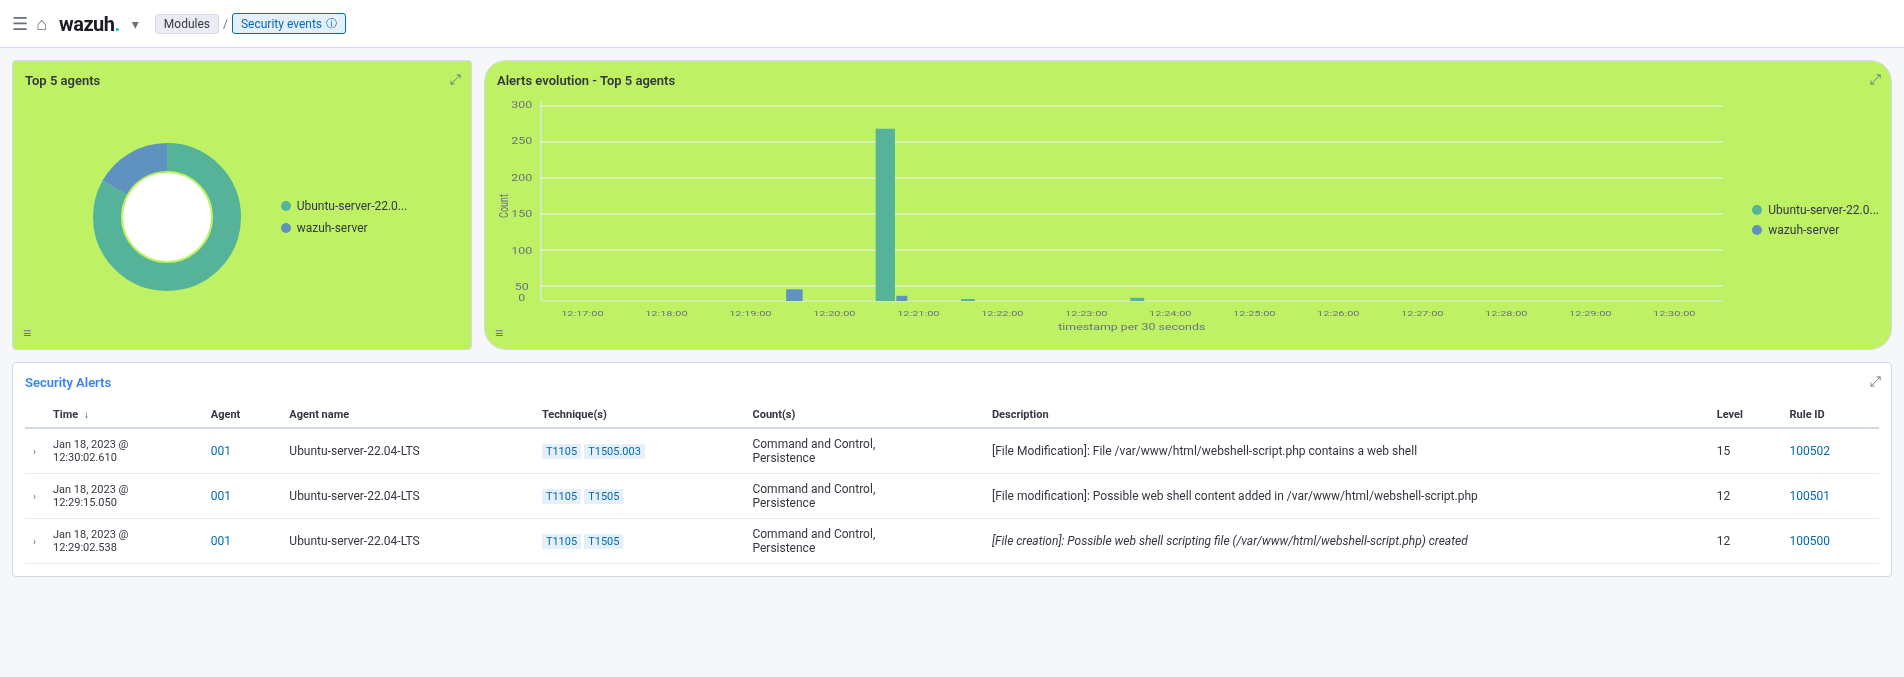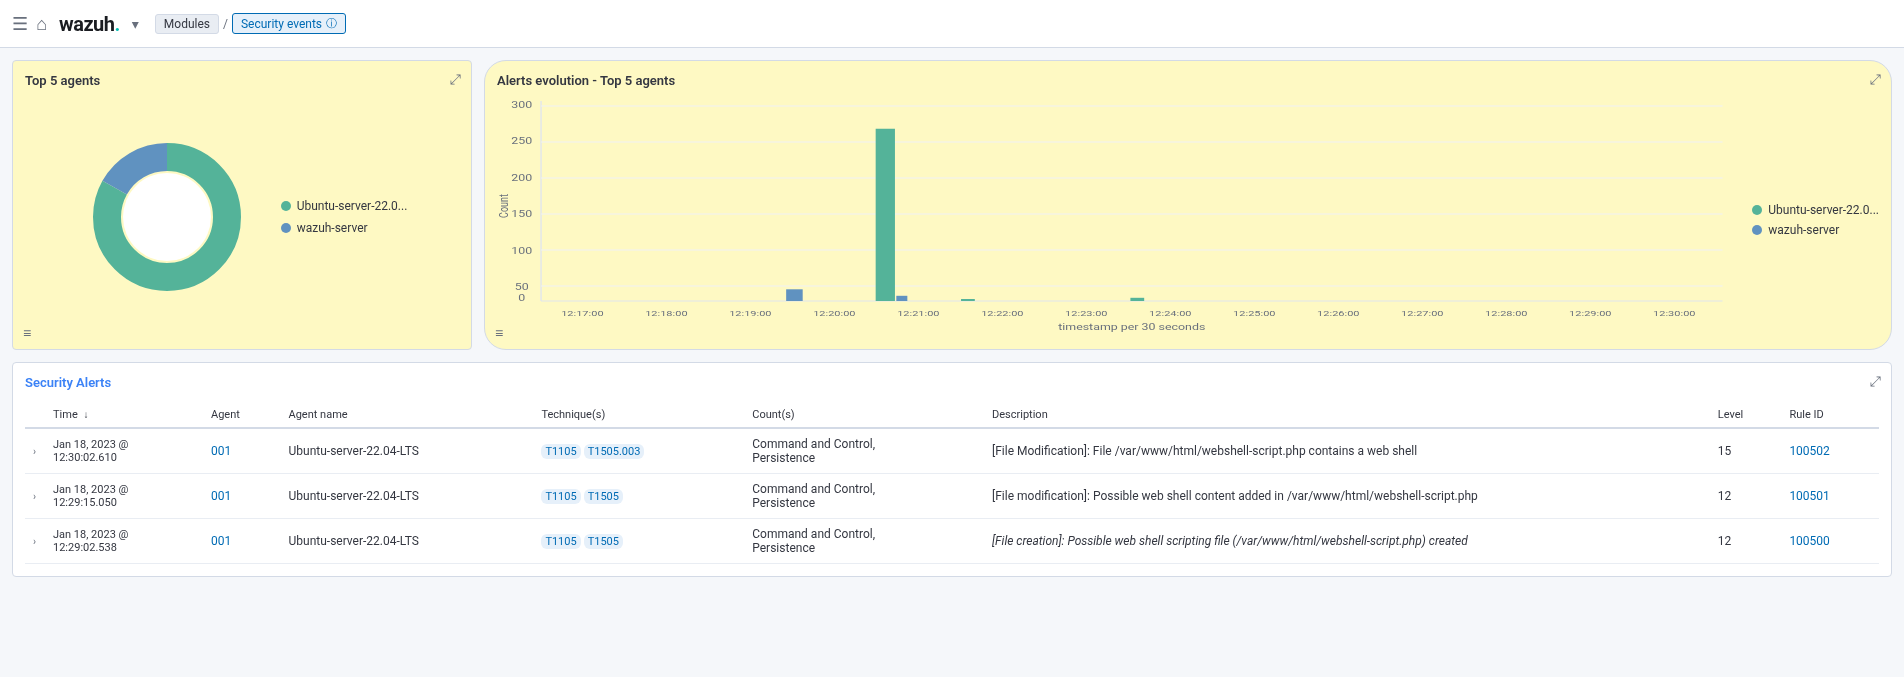--- a/index.html
+++ b/index.html
@@ -27,21 +27,21 @@
       display: flex; align-items: center; gap: 4px;
     }
     .info-icon { font-size: 11px; color: #006bb4; }
 
     
     .main-content { padding: 12px; display: flex; flex-direction: column; gap: 12px; }
 
     
     .charts-row { display: flex; gap: 12px; height: 290px; }
     .chart-panel {
-      background: #fef9c3; border: 1px solid #d3dae6; border-radius: 4px;
+      background: #bef264; border: 1px solid #d3dae6; border-radius: 4px;
       padding: 12px; position: relative; display: flex; flex-direction: column;
     }
     .chart-panel-left { width: 460px; flex-shrink: 0; }
     .chart-panel-right { flex: 1; border-radius: 22px; }
     .panel-title { font-size: 13px; font-weight: 600; color: #343741; margin-bottom: 8px; }
     .expand-icon {
       position: absolute; top: 10px; right: 10px;
       cursor: pointer; color: #69707d; font-size: 14px;
     }
 
@@ -64,31 +64,31 @@
     
     .alerts-panel {
       background: #fff; border: 1px solid #d3dae6; border-radius: 4px;
       padding: 12px; position: relative;
     }
     .alerts-title { font-size: 13px; font-weight: 600; color: #3b82f6; margin-bottom: 12px; }
     .table-container { width: 100%; overflow-x: auto; }
     table { width: 100%; border-collapse: collapse; }
     thead tr { border-bottom: 2px solid #d3dae6; }
     th {
-      text-align: left; padding: 6px 8px; font-size: 11px; font-weight: 400;
+      text-align: left; padding: 6px 8px; font-size: 11px; font-weight: 700;
       color: #343741; white-space: nowrap;
     }
     th .sort-icon { margin-left: 3px; font-size: 10px; }
     tbody tr { border-bottom: 1px solid #e9edf3; }
     td { padding: 8px 8px; font-size: 12px; color: #343741; vertical-align: middle; }
     .row-expand { color: #69707d; cursor: pointer; font-size: 10px; }
     .link-blue { color: #006bb4; cursor: pointer; text-decoration: none; }
     .technique-badge {
       display: inline-block; background: #e6f0fa; color: #006bb4;
-      border-radius: 6px; padding: 1px 4px; font-size: 11px; cursor: pointer;
+      border-radius: 0; padding: 1px 4px; font-size: 11px; cursor: pointer;
       margin-right: 3px;
     }
     .level-num { font-size: 12px; }
   </style>
 </head>
 <body>
 
 <nav class="top-nav">
   <span class="nav-hamburger">☰</span>
   <span class="nav-home">⌂</span>

